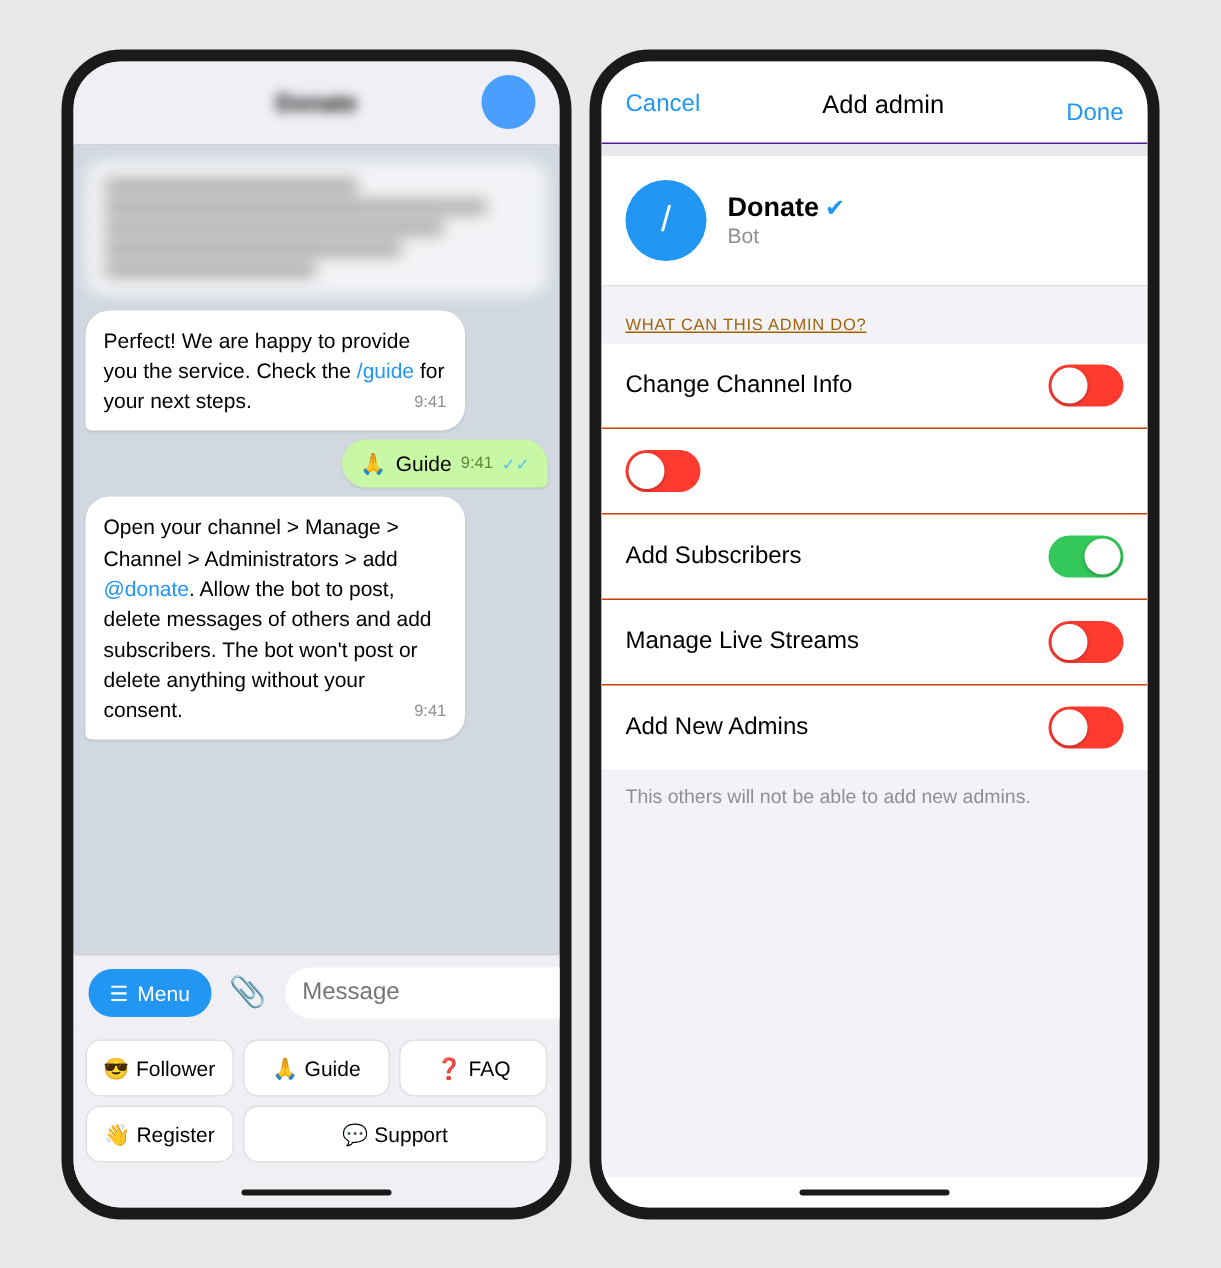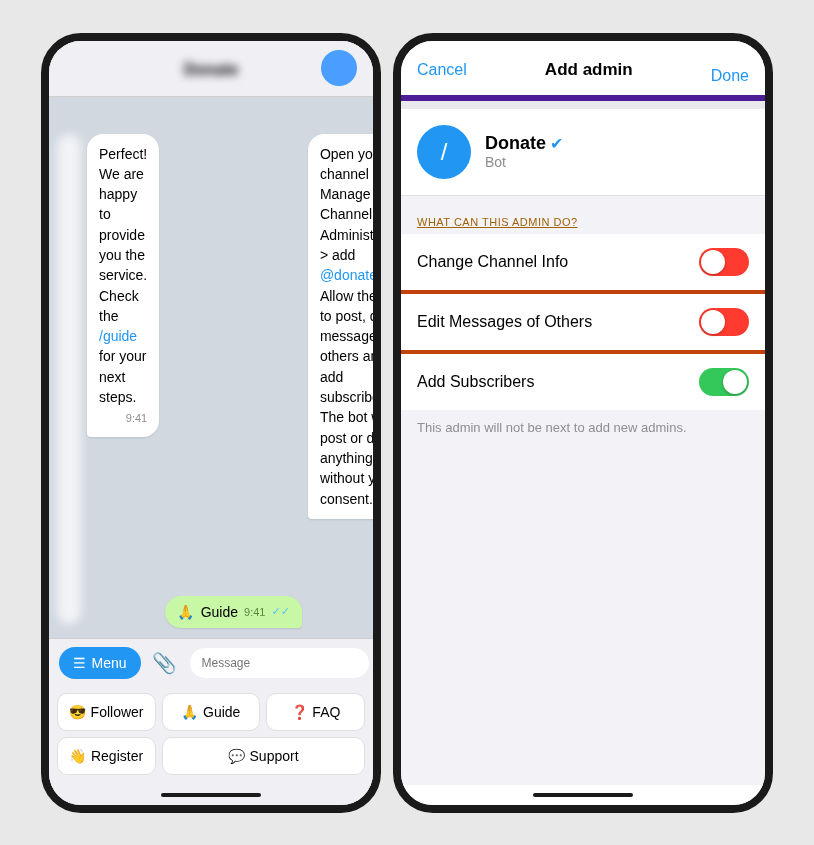--- a/index.html
+++ b/index.html
@@ -64,23 +64,22 @@
       position: absolute;
       right: 16px;
       top: 50%;
       transform: translateY(-50%);
     }
     .chat-messages {
       flex: 1;
       overflow: hidden;
       padding: 10px 8px;
       display: flex;
-      flex-direction: row;
+      flex-direction: column;
       gap: 6px;
-      margin-top: 27px;
     }
     .blurred-block {
       background: rgba(255,255,255,0.7);
       border-radius: 12px;
       padding: 8px 12px;
       margin-bottom: 4px;
       filter: blur(5px);
     }
     .blurred-line {
       height: 10px;
@@ -153,21 +152,21 @@
       gap: 6px;
       cursor: pointer;
       white-space: nowrap;
     }
     .input-field {
       flex: 1;
       background: #fff;
       border: none;
       border-radius: 20px;
       padding: 8px 12px;
-      font-size: 12px;
+      font-size: 16px;
       color: #aaa;
       outline: none;
     }
     .icon-btn {
       background: none;
       border: none;
       font-size: 20px;
       color: #8e8e93;
       cursor: pointer;
       padding: 2px 4px;
@@ -218,33 +217,33 @@
       overflow: hidden;
       display: flex;
       flex-direction: column;
     }
     .admin-header {
       background: #fff;
       padding: 14px 16px 10px;
       display: flex;
       align-items: center;
       justify-content: space-between;
-      border-bottom: 6px solid #4c1d95;
+      border-bottom: 1px solid #4c1d95;
       gap: 36px;
     }
     .admin-header-cancel {
       color: #2196f3;
       font-size: 16px;
       cursor: pointer;
       background: none;
       border: none;
     }
     .admin-header-title {
       font-size: 17px;
-      font-weight: 700;
+      font-weight: 400;
       color: #000;
     }
     .admin-header-done {
       color: #2196f3;
       font-size: 16px;
       cursor: pointer;
       background: none;
       border: none;
       margin-top: 12px;
     }
@@ -303,21 +302,21 @@
       text-decoration: underline;
     }
     .permissions-list {
       background: #fff;
     }
     .permission-row {
       display: flex;
       align-items: center;
       justify-content: space-between;
       padding: 14px 16px;
-      border-bottom: 4px solid #c2410c;
+      border-bottom: 1px solid #c2410c;
     }
     .permission-row:last-child {
       border-bottom: none;
     }
     .permission-label {
       font-size: 16px;
       color: #000;
     }
     .toggle {
       width: 50px;
@@ -476,39 +475,50 @@
 
         <div class="permission-row">
           <span class="permission-label">Change Channel Info</span>
           <div class="toggle toggle-off">
             <div class="toggle-thumb"></div>
           </div>
         </div>
 
 
         <div class="permission-row">
-          <span class="permission-label">Edit Messages of Others</span>
           <div class="toggle toggle-off">
             <div class="toggle-thumb"></div>
           </div>
         </div>
 
 
         <div class="permission-row">
           <span class="permission-label">Add Subscribers</span>
           <div class="toggle toggle-on">
             <div class="toggle-thumb"></div>
           </div>
         </div>
 
-
-
-      </div>
-
-      <div class="admin-note">This admin will not be next to add new admins.</div>
+        <div class="permission-row">
+          <span class="permission-label">Manage Live Streams</span>
+          <div class="toggle toggle-off">
+            <div class="toggle-thumb"></div>
+          </div>
+        </div>
+
+        <div class="permission-row">
+          <span class="permission-label">Add New Admins</span>
+          <div class="toggle toggle-off">
+            <div class="toggle-thumb"></div>
+          </div>
+        </div>
+
+      </div>
+
+      <div class="admin-note">This others will not be able to add new admins.</div>
 
     </div>
 
     <div class="right-home-indicator">
       <div class="home-bar"></div>
     </div>
   </div>
 
 </div>
 

